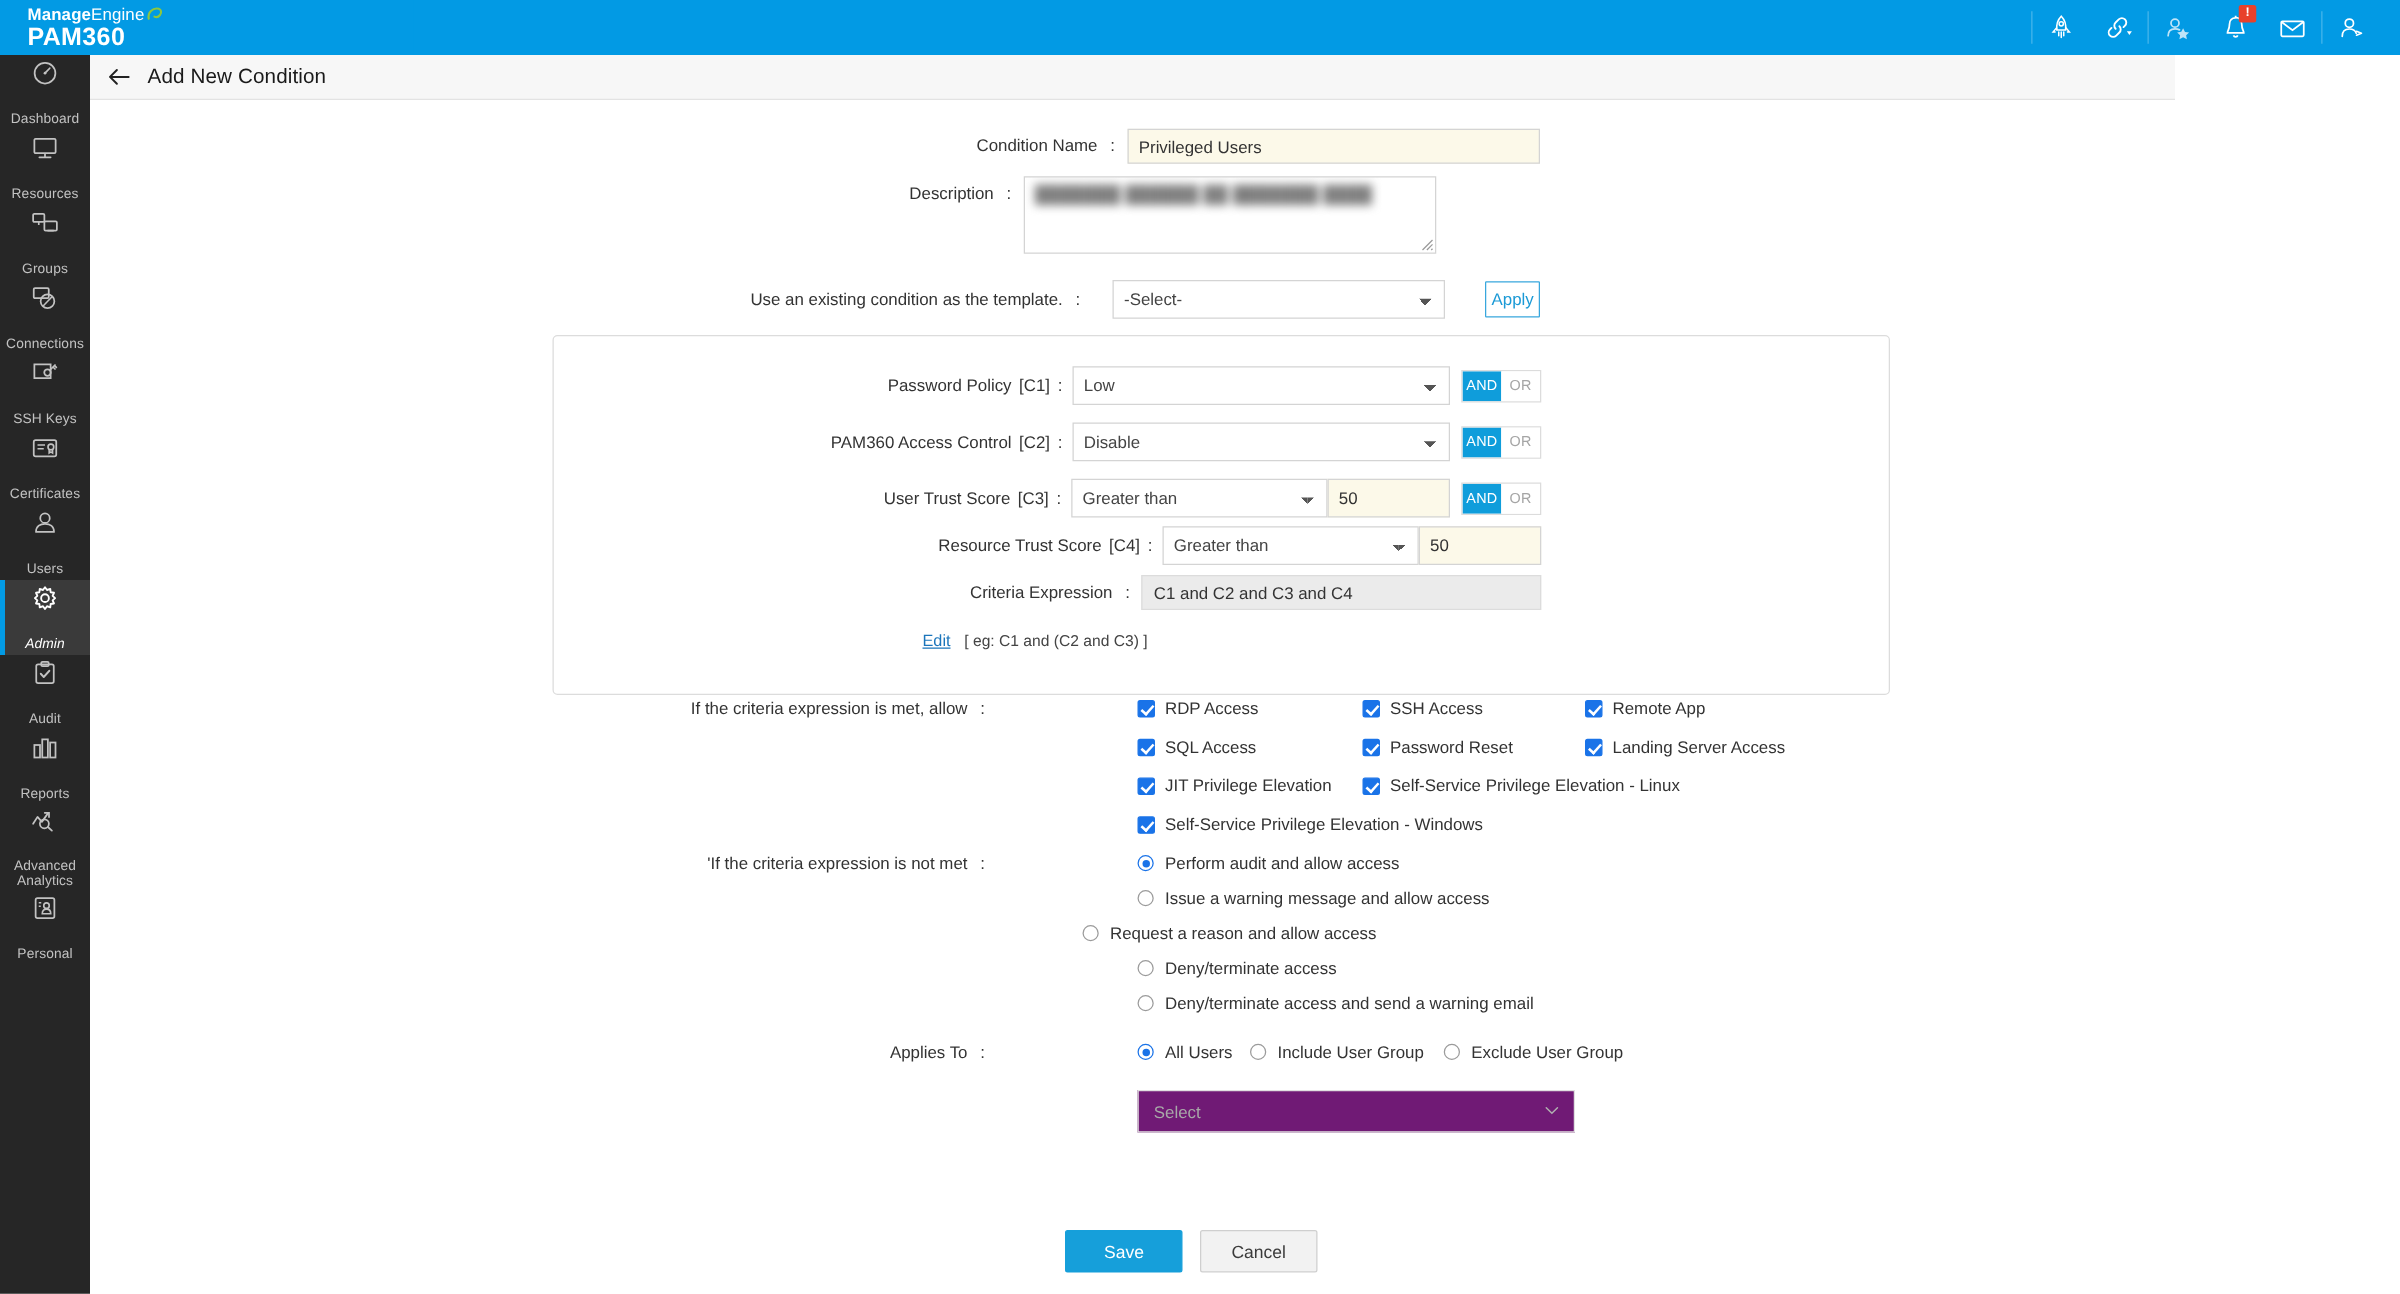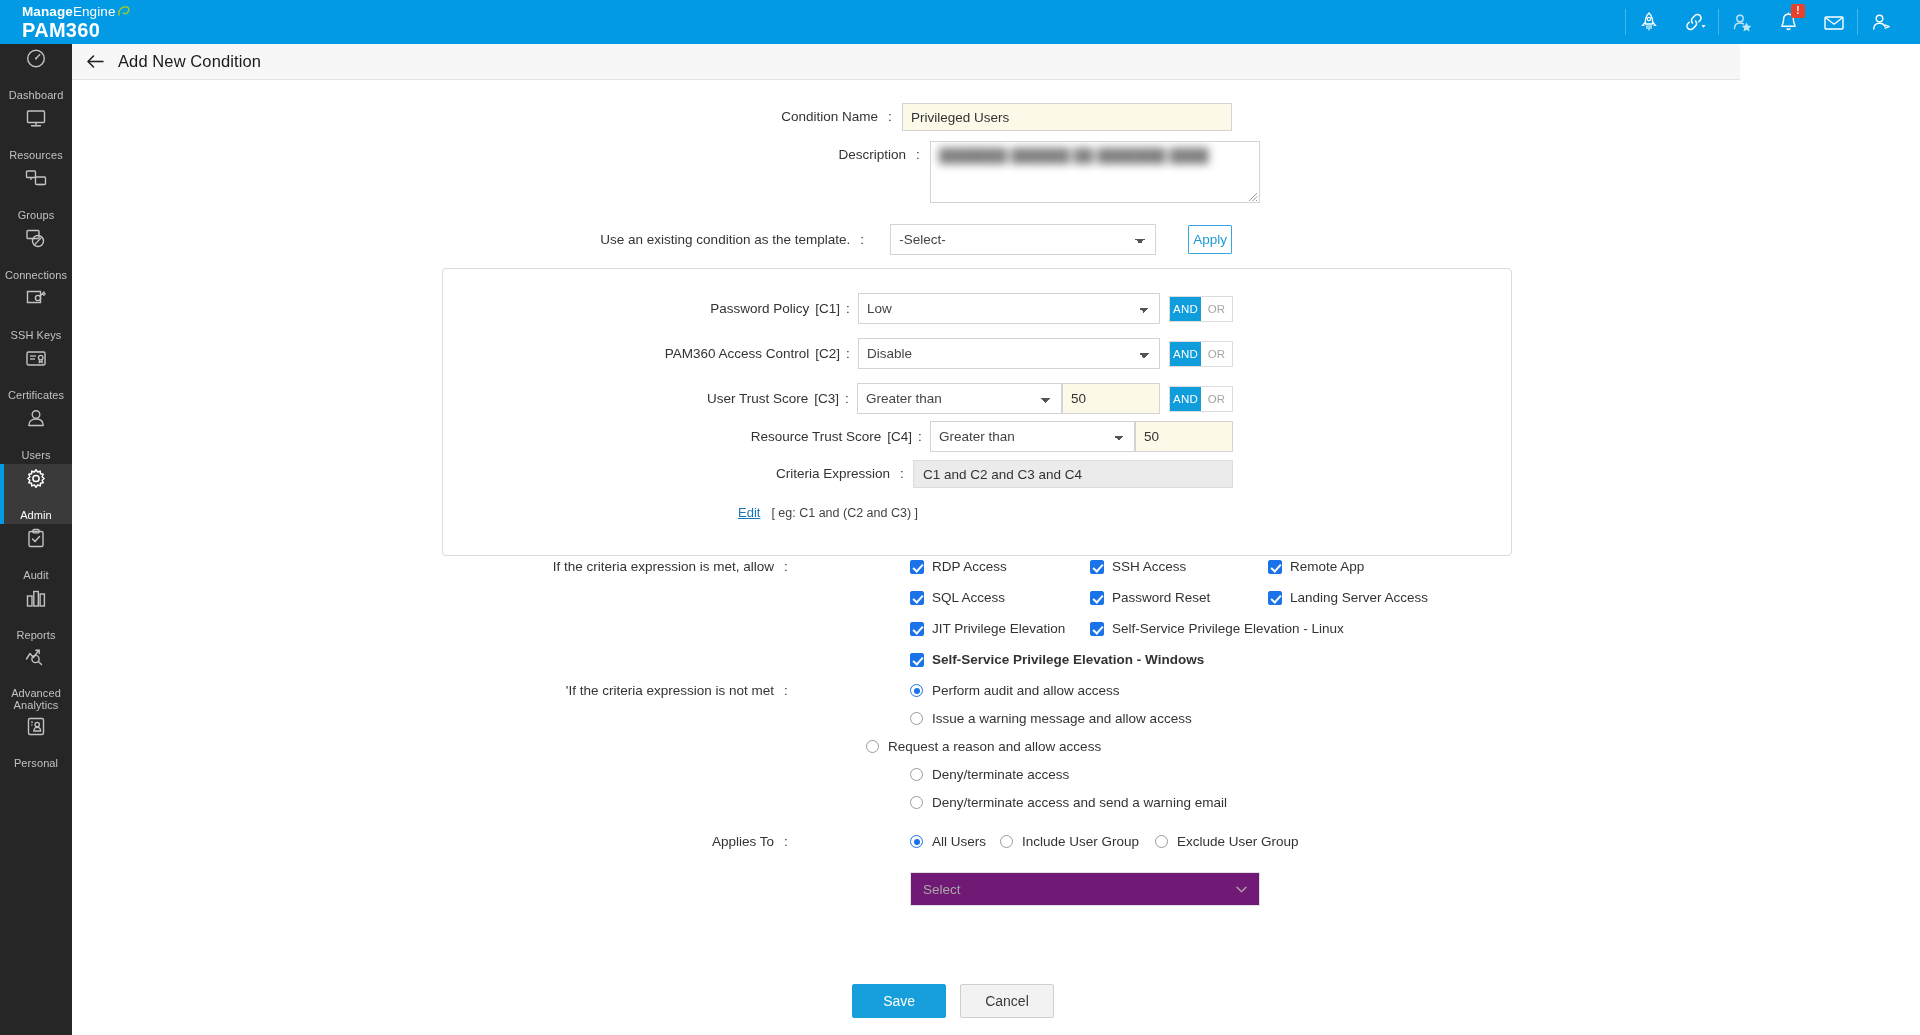--- a/index.html
+++ b/index.html
@@ -63,21 +63,21 @@
     width: 72px; height: 60px; display: flex; flex-direction: column;
     align-items: center; justify-content: center; gap: 19px;
     color: #b9b9b9; cursor: pointer; position: relative;
   }
   .navitem .nav-ico { width: 24px; height: 23px; display: block; }
   .navitem .nav-label {
     font-size: 11px; line-height: 12px; text-align: center; color: #c2c2c2;
     letter-spacing: .1px; white-space: pre-line;
   }
   .navitem.two-line { height: 68px; }
-  .navitem.active { background: #3a3a3a; }
+  .navitem.active { background: #3a3a3a; font-style: italic; }
   .navitem.active .nav-label { color: #ffffff; }
   .navitem.active::before {
     content: ""; position: absolute; left: 0; top: 0; width: 4px; height: 100%;
     background: #029ae4;
   }
 
   
   .page-header {
     position: absolute; top: 44px; left: 72px; width: 1668px; height: 36px;
     background: #f7f7f7; border-bottom: 1px solid #e3e3e3;
@@ -417,21 +417,21 @@
 </div>
 
 <div class="content">
 
   <div class="row" style="position:absolute; left:0; top:22px; width:1160px; justify-content:flex-end; align-items:center;">
     <span class="lbl">Condition Name</span>
     <span class="colon">:</span>
     <input class="txt-input" type="text" style="width: 330px; height: 28px; margin-left: 6px;" value="Privileged Users">
   </div>
 
-  <div class="row" style="position:absolute; left:0; top:60px; width:1188px; justify-content:flex-end; align-items:flex-start;">
+  <div class="row" style="position:absolute; left:0; top:60px; width:1077px; justify-content:flex-end; align-items:flex-start;">
     <span class="lbl" style="padding-top:5px;">Description</span>
     <span class="colon" style="padding-top:5px;">:</span>
     <div class="ta-fake" style="margin-left:6px;">
       <div class="blur-text">███████ ██████ ██ ███████ ████</div>
       <span class="ta-grip">
         <svg width="13" height="13" viewBox="0 0 13 13">
             <line x1="12" y1="4" x2="4" y2="12" stroke="#9a9a9a" stroke-width="1"></line>
             <line x1="12" y1="7.5" x2="7.5" y2="12" stroke="#9a9a9a" stroke-width="1"></line>
             <line x1="12" y1="11" x2="11" y2="12" stroke="#9a9a9a" stroke-width="1"></line>
           </svg>
@@ -546,21 +546,21 @@
 
     <div class="cbrow" style="position:absolute; left:838px; top:66px;">
       <span class="cbox"></span>
       <span class="cblabel">JIT Privilege Elevation</span>
     </div>
     <div class="cbrow" style="position:absolute; left:1018px; top:66px;">
       <span class="cbox"></span>
       <span class="cblabel">Self-Service Privilege Elevation - Linux</span>
     </div>
 
-    <div class="cbrow" style="position:absolute; left:838px; top:97px;font-weight:bold;">
+    <div class="cbrow" style="position:absolute; left:838px; top:97px;">
       <span class="cbox"></span>
       <span class="cblabel">Self-Service Privilege Elevation - Windows</span>
     </div>
   </div>
 
   <div style="position:absolute; left:0; top:598px; width:1848px;">
     <div class="row" style="position:absolute; left:400px; top:3px; width:320px; justify-content:flex-end; align-items:center;">
       <span class="lbl">'If the criteria expression is not met</span>
       <span class="colon">:</span>
     </div>

